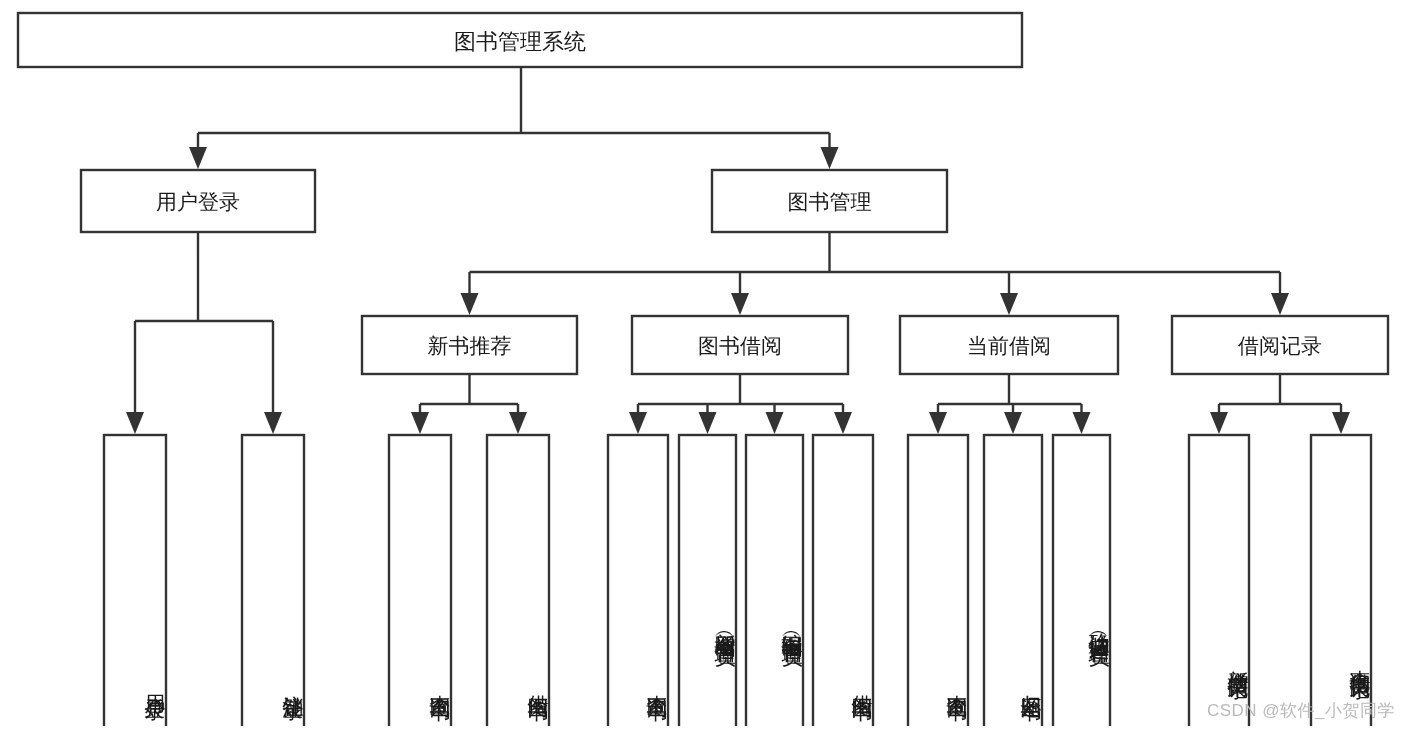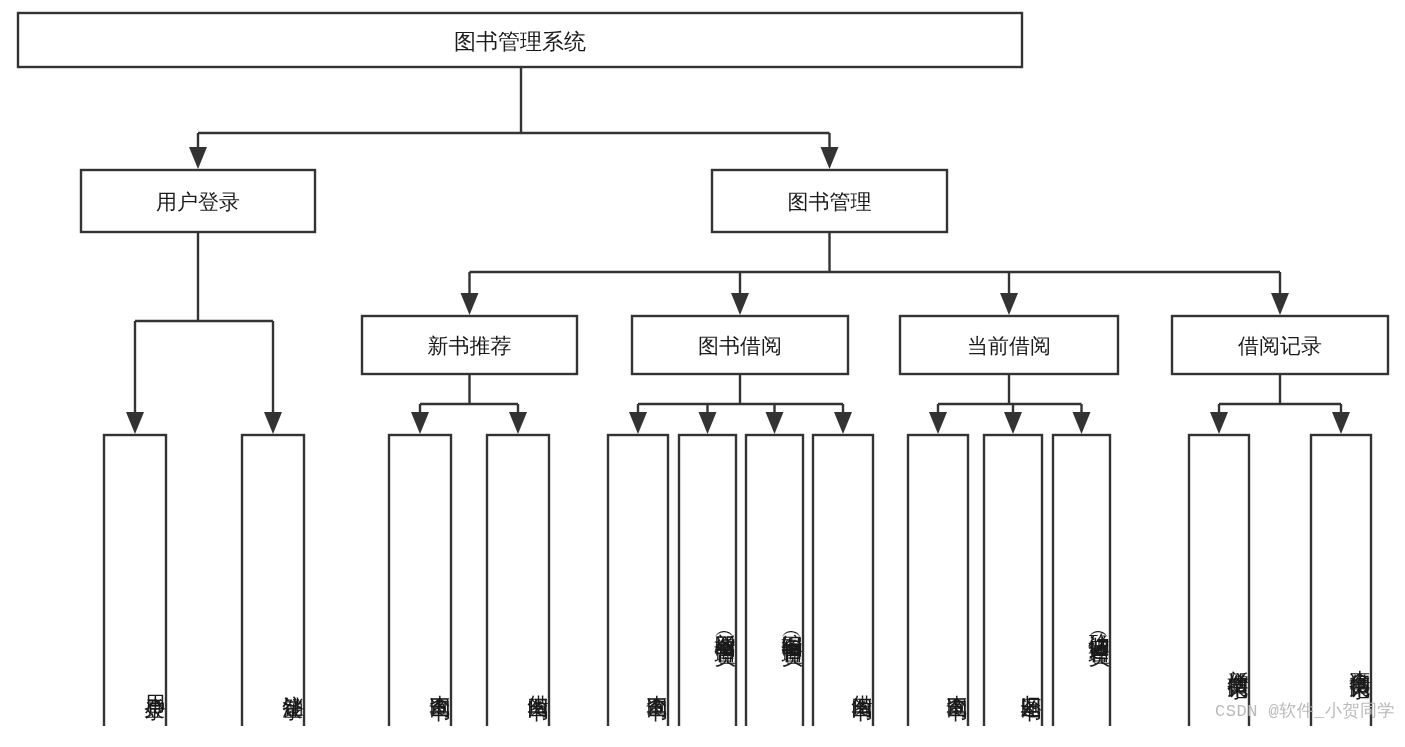--- a/index.html
+++ b/index.html
@@ -66,21 +66,21 @@
     display: flex;
     align-items: flex-start;
     justify-content: center;
     pointer-events: none;
     user-select: none;
   }
   .watermark {
     position: absolute;
     right: 10px;
     bottom: 4px;
-    font-family: Liberation Mono, monospace;
+    font-family: Liberation Sans, sans-serif;
     font-size: 17px;
     color: #b9b9b9;
     letter-spacing: 0.5px;
     white-space: nowrap;
   }
 </style>
 </head>
 <body>
 
 <div id="diagram-root">

